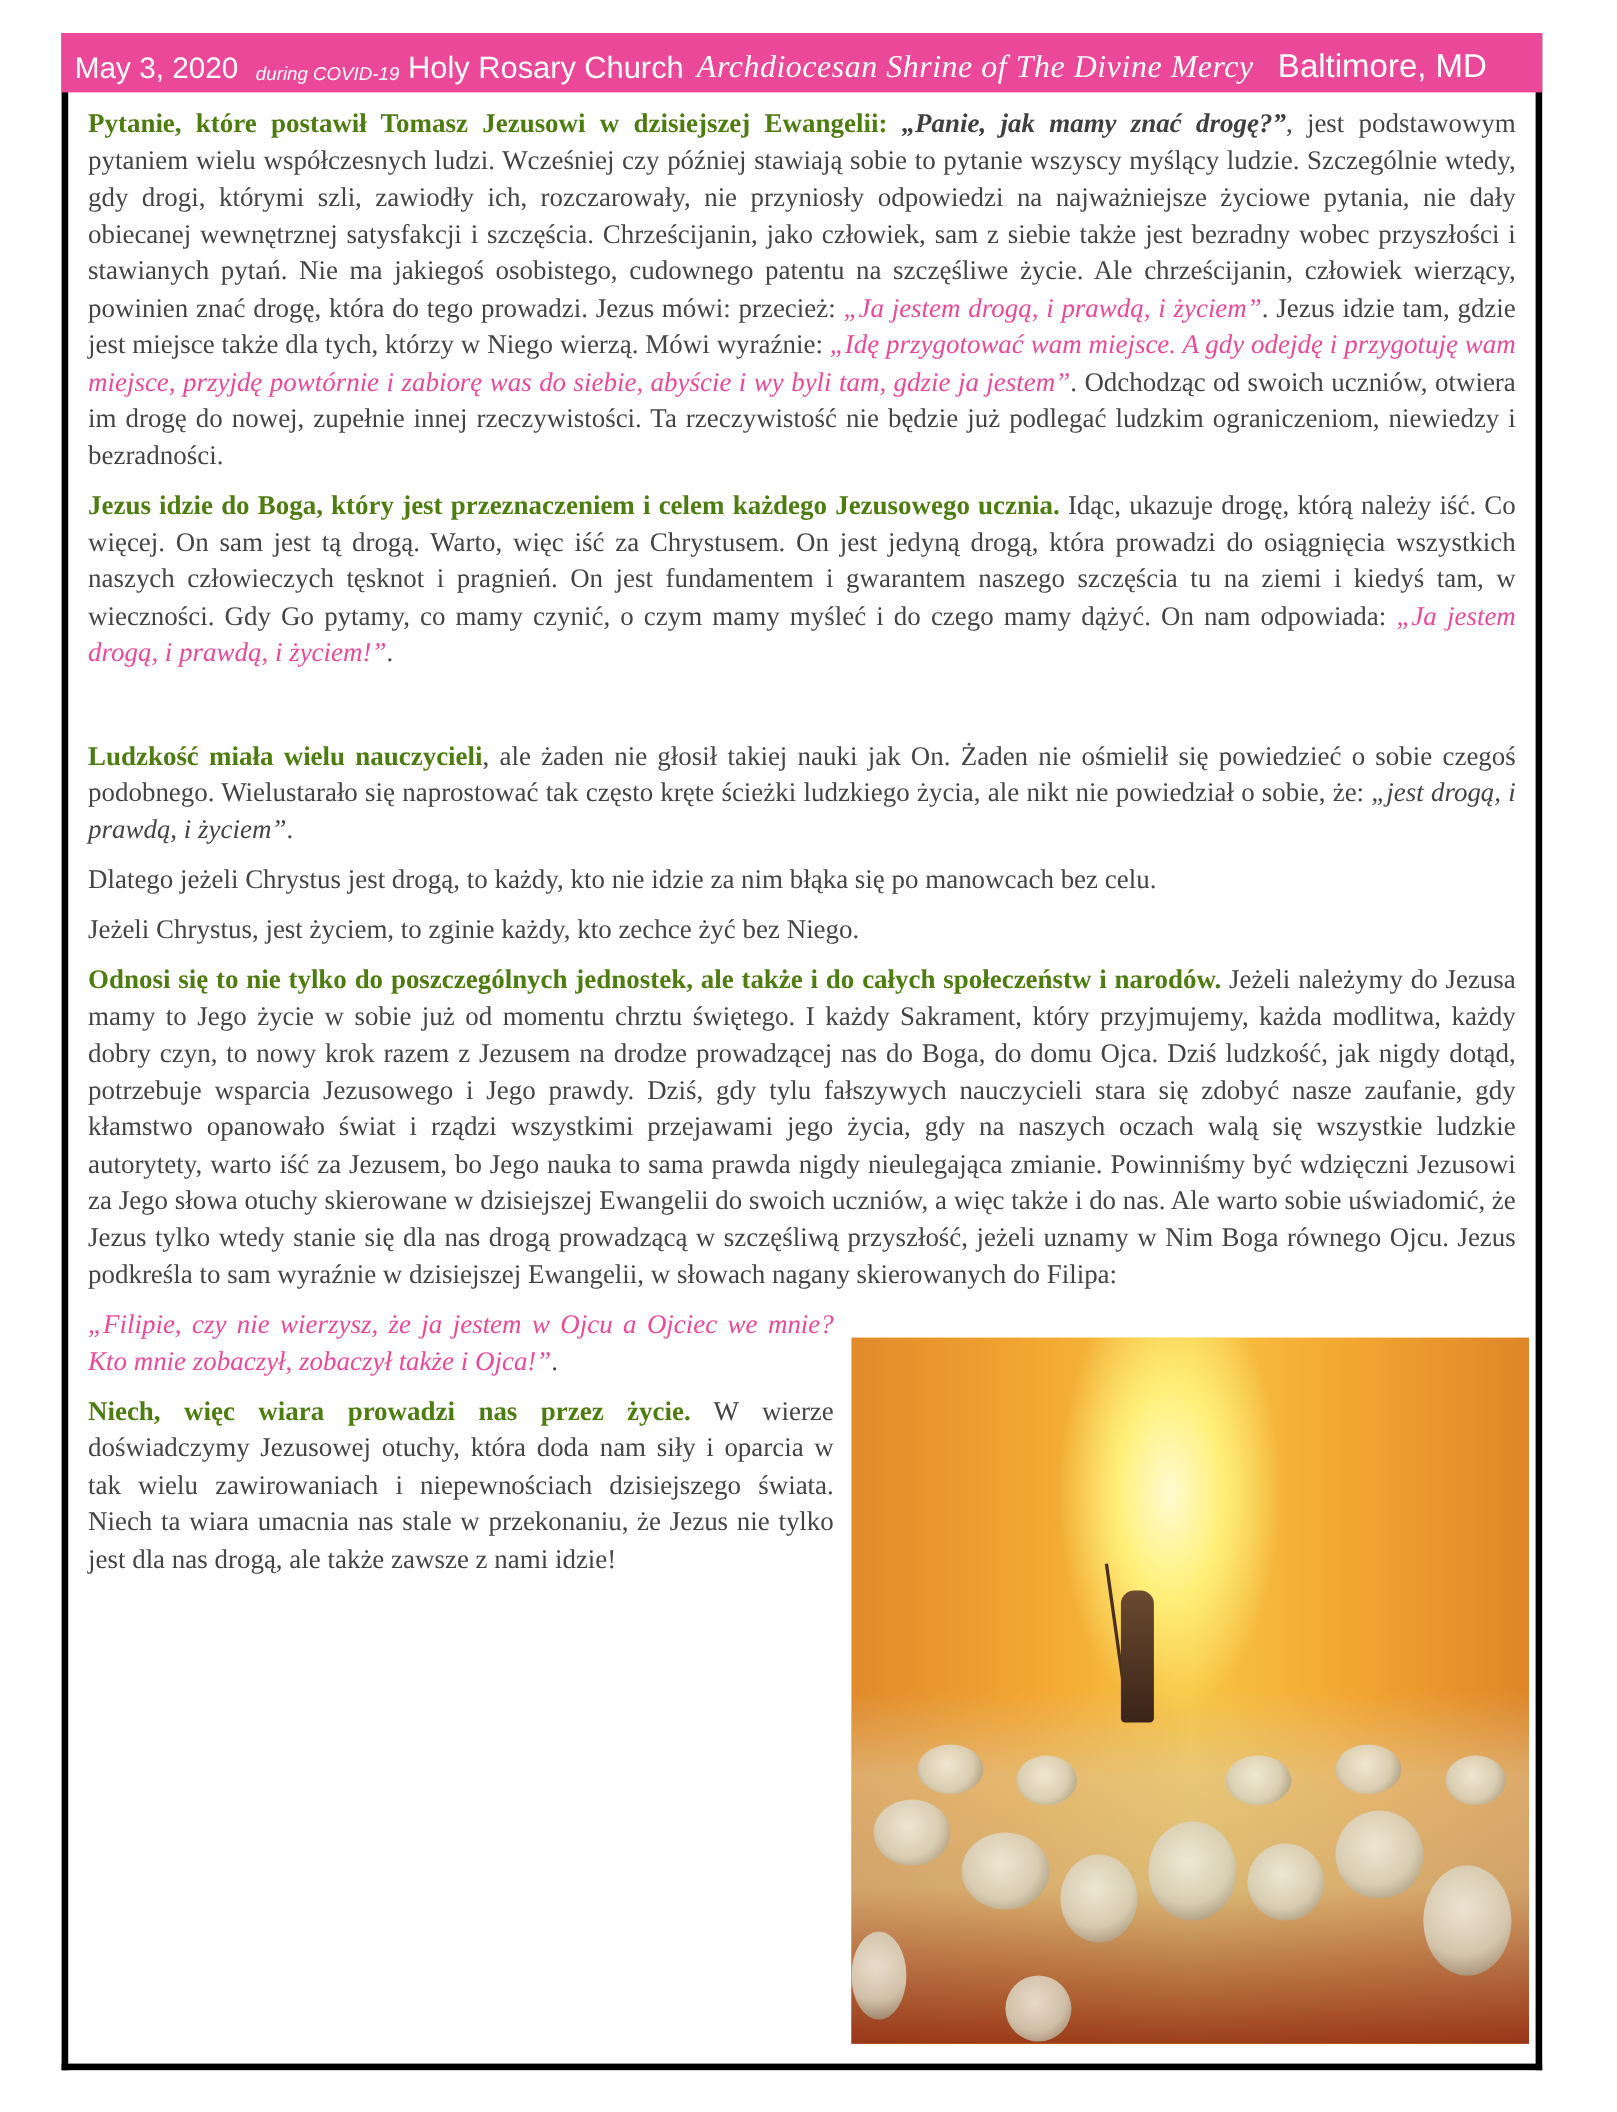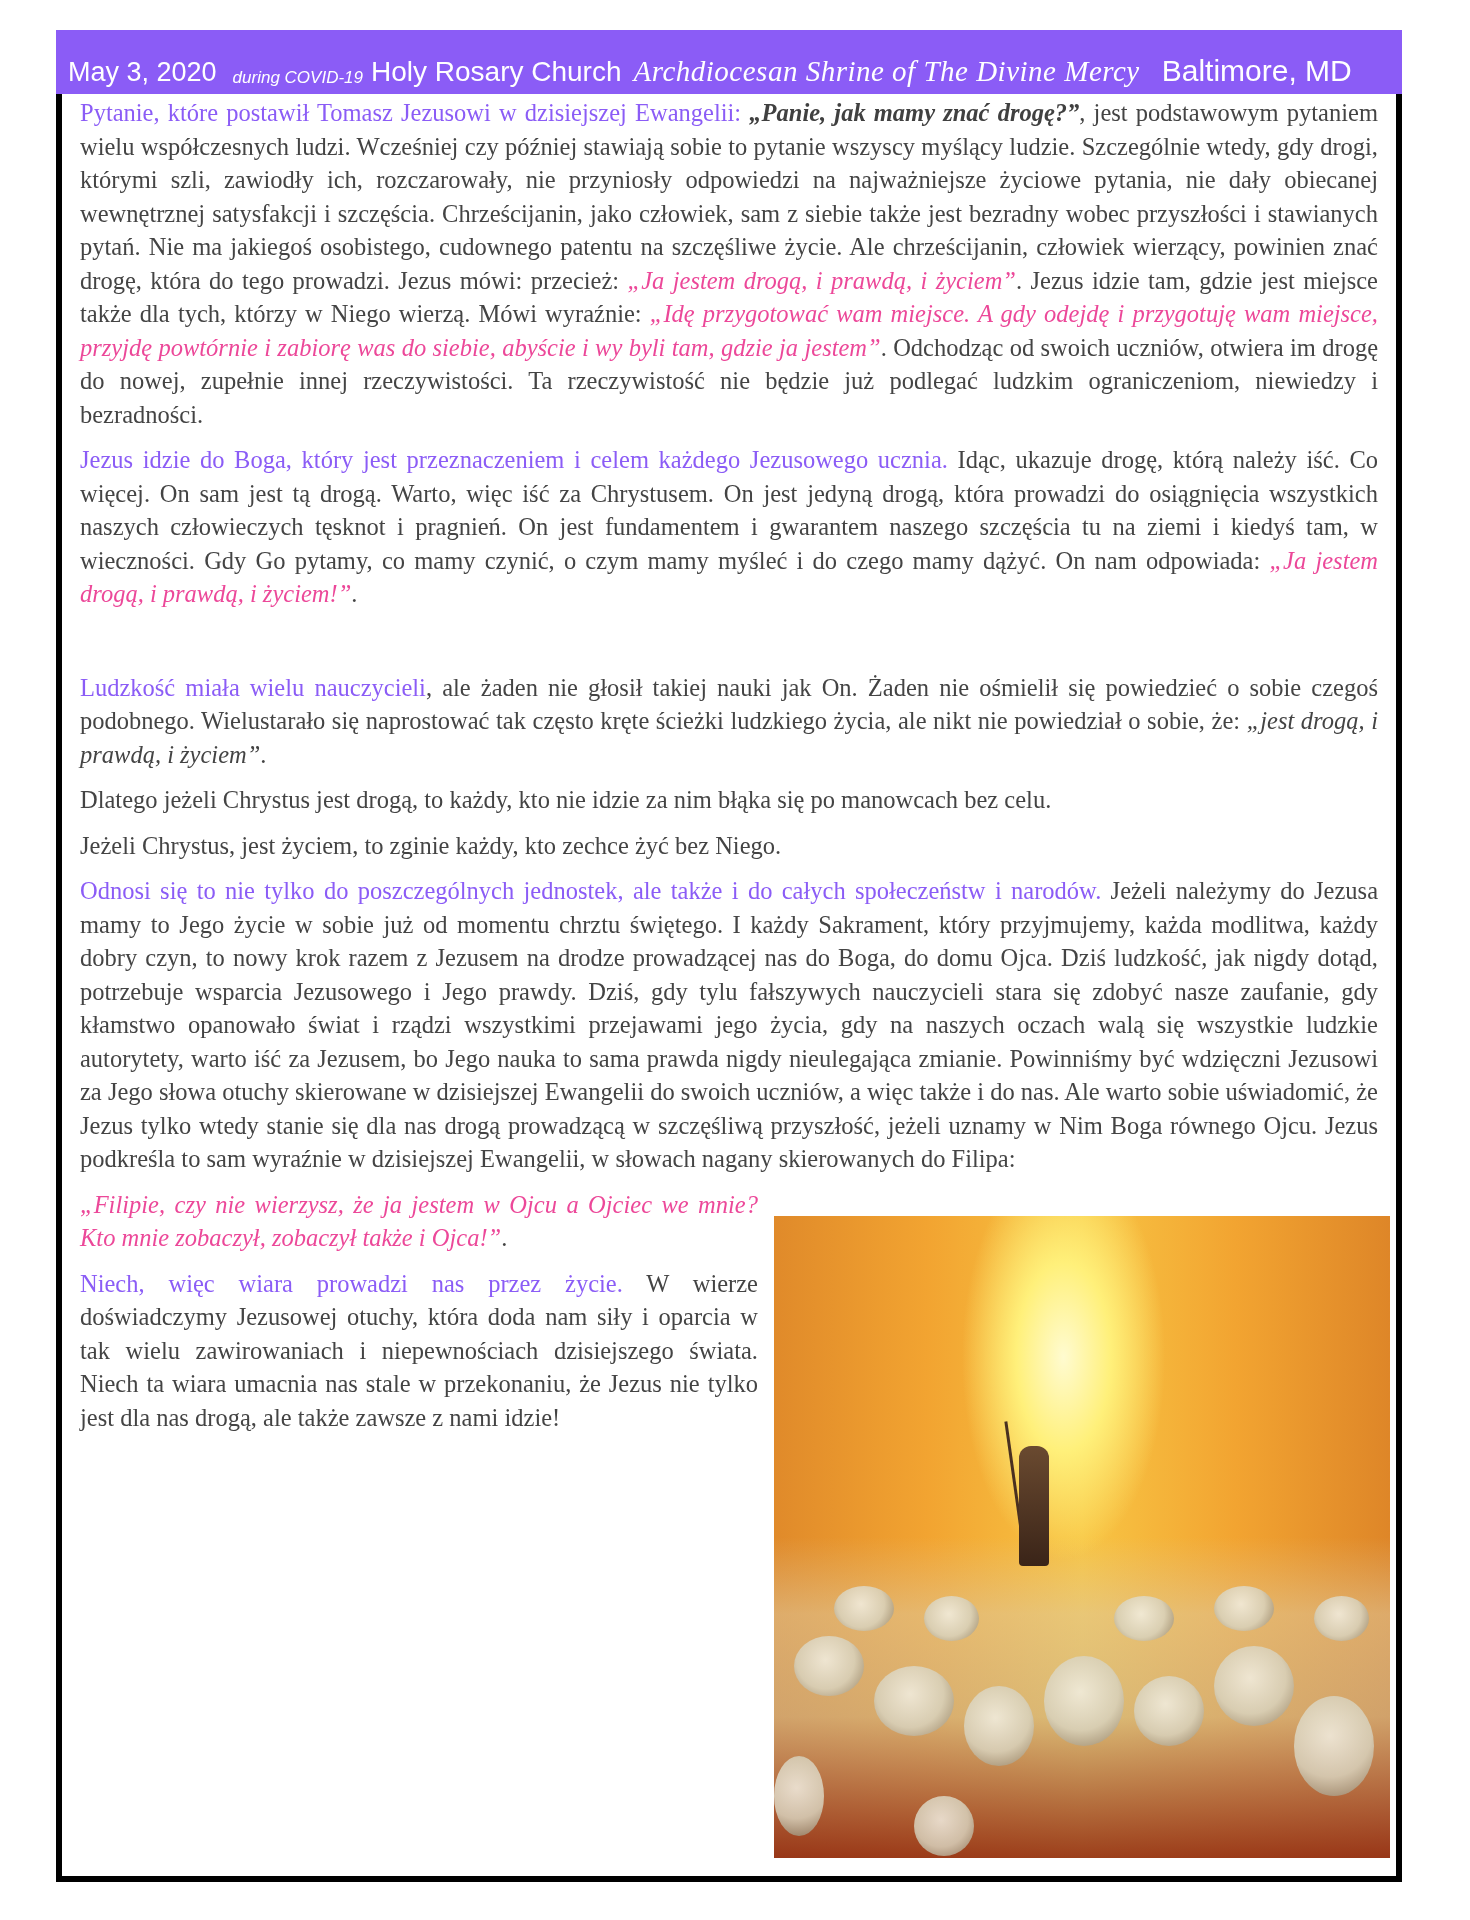--- a/index.html
+++ b/index.html
@@ -3,38 +3,38 @@
 <meta charset="utf-8">
 <style>
   html, body { margin: 0; padding: 0; background: #ffffff; }
   body { width: 1470px; height: 1920px; position: relative; overflow: hidden; }
   .page-frame {
     position: absolute; left: 56px; top: 30px; width: 1346px; height: 1852px;
     border-left: 6px solid #000; border-right: 6px solid #000; border-bottom: 6px solid #000;
     box-sizing: border-box;
   }
   .header-band {
-    position: absolute; left: 56px; top: 30px; width: 1346px; height: 64px;
-    background: #8b5cf6; color: #fff;
+    position: absolute; left: 56px; top: 30px; width: 1346px; height: 54px;
+    background: #ec4899; color: #fff;
     display: flex; align-items: flex-end; padding: 0 0 6px 12px; box-sizing: border-box;
     font-family: "Liberation Sans", sans-serif; white-space: nowrap;
   }
   .h-date { font-size: 27px; margin-right: 16px; }
   .h-covid { font-size: 17px; font-style: italic; margin-right: 8px; }
   .h-church { font-size: 28px; margin-right: 12px; }
   .h-shrine { font-family: Liberation Serif, serif; font-style: italic; font-size: 29px; margin-right: 22px; letter-spacing: 0.5px; }
   .h-city { font-size: 30px; margin-top: 46px; }
 
   .content {
     position: absolute; left: 80px; top: 96px; width: 1298px;
     font-family: "Liberation Serif", serif; font-size: 24.5px; line-height: 33.5px;
     color: #444; text-align: justify;
   }
   .content p { margin: 0 0 12px 0; }
-  .b { font-weight: normal; color: #8b5cf6; }
+  .b { font-weight: bold; color: #4d7c0f; }
   .red { color: #ec4899; font-style: italic; }
   .redb { color: #404040; font-style: italic; font-weight: bold; }
   .ital { font-style: italic; }
   .spacer { height: 48px; }
 
   .figure {
     float: right; width: 616px; height: 642px; margin: 28px -12px 0 16px;
     background:
       radial-gradient(ellipse 22% 42% at 47% 22%, #fffbd0 0%, #fff07a 35%, rgba(255,215,80,0) 75%),
       linear-gradient(180deg, rgba(0,0,0,0) 50%, rgba(220,200,160,0.55) 62%, rgba(200,180,150,0.6) 78%, rgba(140,40,20,0.85) 100%),

